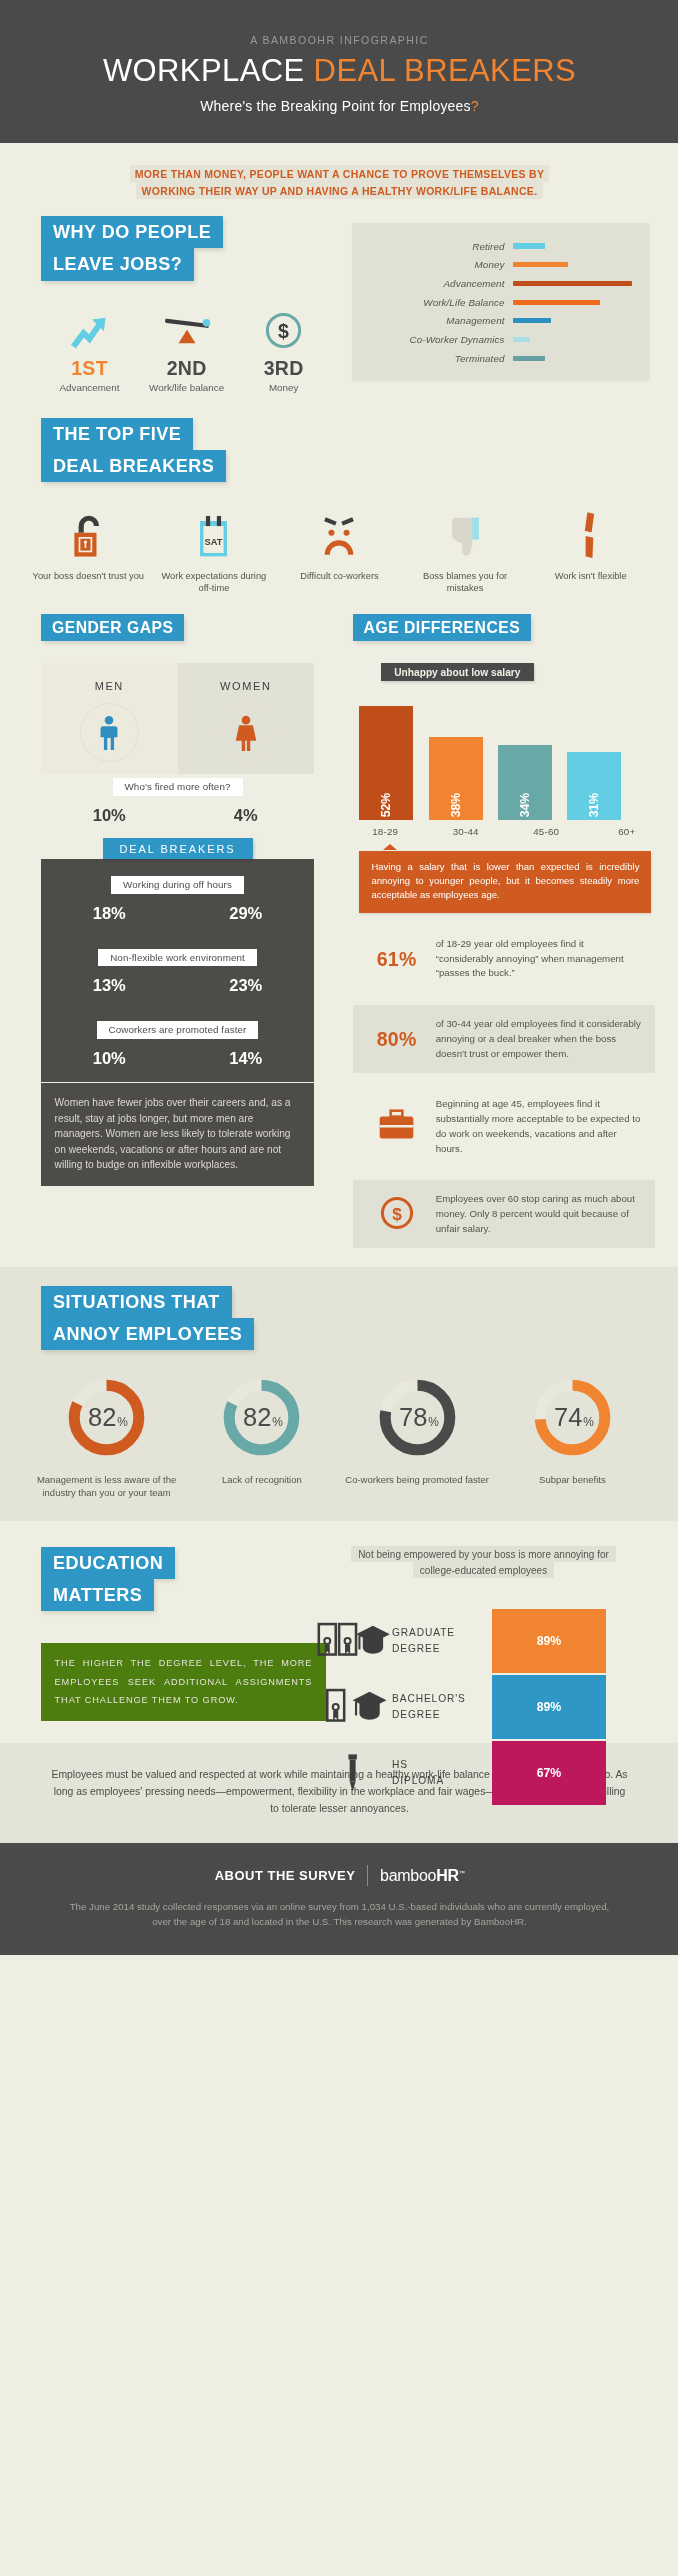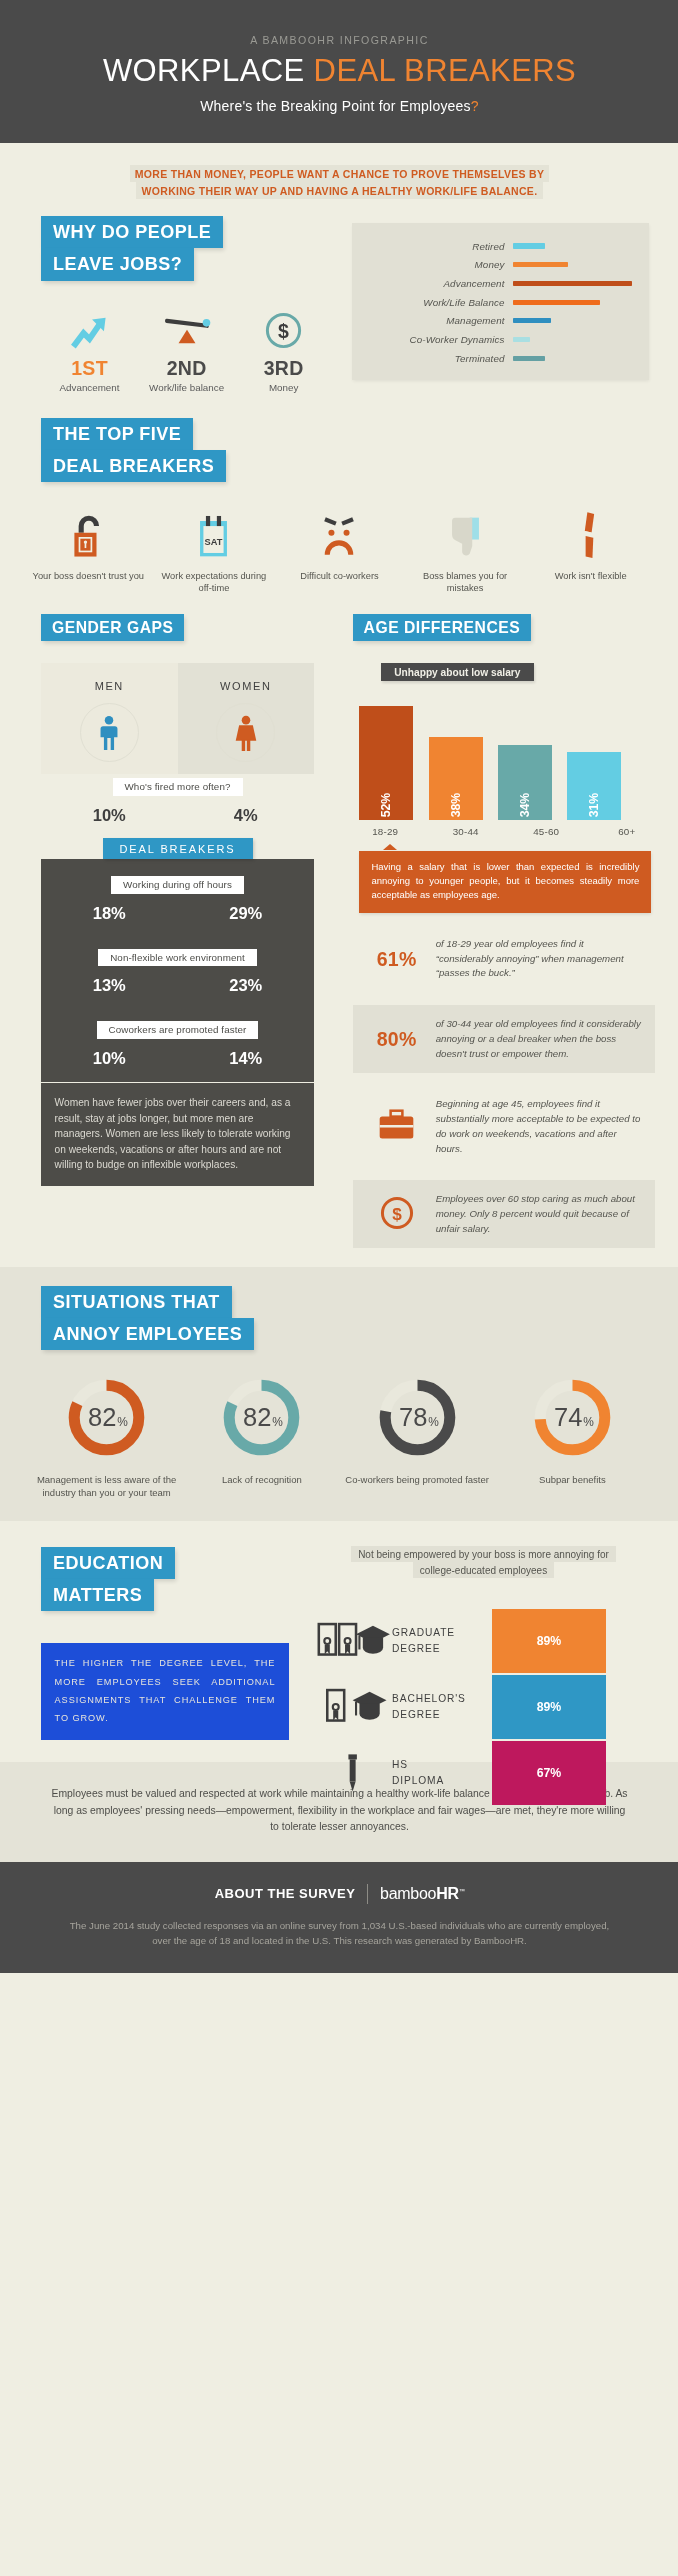--- a/index.html
+++ b/index.html
@@ -173,35 +173,35 @@
   .callout:before {
     content: ""; position: absolute; top: -6.8px; left: 24px;
     border-left: 7.6px solid transparent; border-right: 7.6px solid transparent;
     border-bottom: 6.8px solid #cf5b21;
   }
 
   .statrow { display: flex; align-items: center; margin-top: 12px; padding: 12px 13.6px 12px 5.1px; width: 302px; }
   .statrow.shaded { background: #e1e0d4; }
   .stat-lead { width: 78px; flex: none; text-align: center; }
   .stat-pct { color: #cf5b21; font-size: 19.5px; font-weight: 700; letter-spacing: 0.3px; }
-  .stat-text { font-size: 9.7px; font-weight: 300; line-height: 1.52; color: #55554f; font-style: italic; }
+  .stat-text { font-size: 9.7px; font-weight: 300; line-height: 1.52; color: #55554f; }
 
   
   .sec-situations { background: #e4e3d7; margin-top: 18.7px; padding: 18.7px 0 22px; }
   .sit-head { padding-left: 41px; }
   .donuts { display: flex; margin-top: 22px; padding: 0 29px; }
   .donut-item { flex: 1; text-align: center; }
   .donut-cap { font-size: 9.5px; font-weight: 300; color: #55554f; line-height: 1.38; margin-top: 10.2px; }
 
   
   .sec-edu { padding: 25.5px 0 22px; position: relative; }
   .edu-head { padding-left: 41px; }
   .edu-note {
-    background: #1d4ed8; color: #e6e4dc; font-size: 9.2px; letter-spacing: 0.9px;
-    line-height: 2.0; padding: 11px 13.6px 12px; width: 248px; margin: 29px 0 0 41px;
+    background: #4d7c0f; color: #e6e4dc; font-size: 9.2px; letter-spacing: 0.9px;
+    line-height: 2.0; padding: 11px 13.6px 12px; width: 285px; margin: 29px 0 0 41px;
     text-align: justify;
   }
   .edu-right { position: absolute; left: 314px; top: 25.5px; width: 339px; }
   .edu-banner {
     text-align: center; font-size: 10px; font-weight: 300; color: #55554f; line-height: 1.6;
   }
   .edu-banner span { background: #e1e0d4; padding: 2.5px 6.8px;
     box-decoration-break: clone; -webkit-box-decoration-break: clone; }
   .edu-rows { margin-top: 29px; }
   .edu-row { display: flex; align-items: center; height: 66px; }

